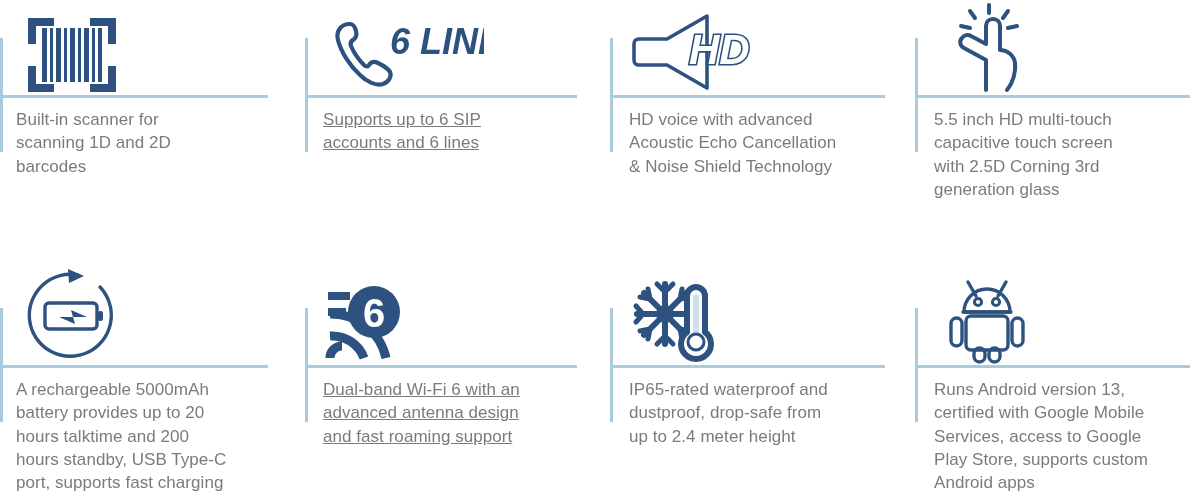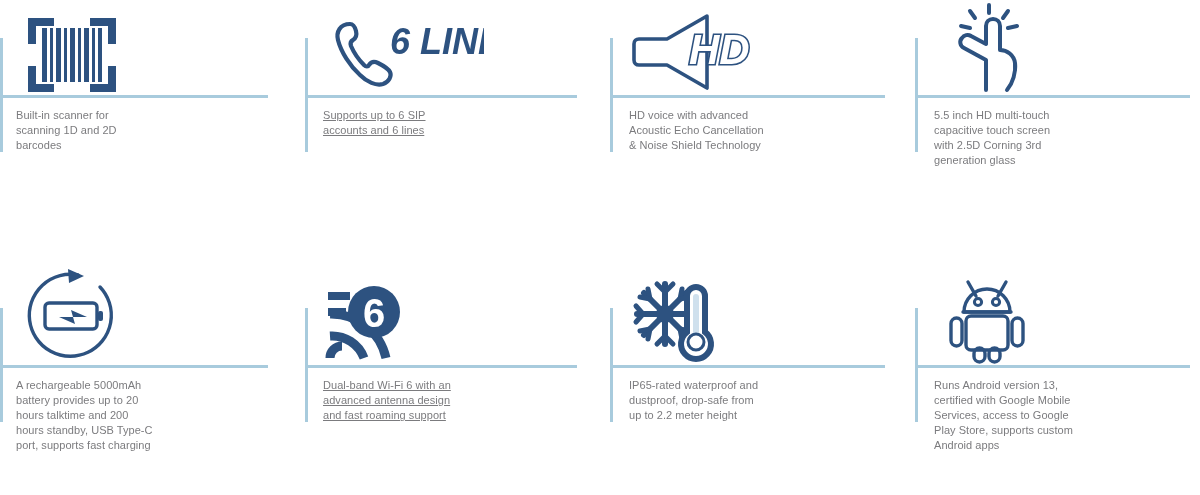--- a/index.html
+++ b/index.html
@@ -43,21 +43,21 @@
   }
   .rule-h {
     position: absolute;
     height: 3px;
     background: #a8cbdd;
   }
   .card-text {
     position: absolute;
     left: 18px;
     width: 276px;
-    font-size: 11px;
+    font-size: 17px;
     line-height: 1.37;
     color: #7b7b7e;
     letter-spacing: 0.05px;
     white-space: pre-line;
   }
 
   
   .row1 { top: 0; }
   .row1 .rule-v { top: 38px; height: 114px; }
   .row1 .rule-h { top: 95px; }
@@ -281,21 +281,21 @@
           <path d="M58 20 a9 9 0 0 1 18 0 v36 a15 15 0 1 1 -18 0 Z" fill="#ffffff" stroke="#2d5280" stroke-width="6"></path>
           <rect x="64" y="18" width="6" height="42" rx="3" fill="#cfe0ed"></rect>
           <circle cx="67" cy="66" r="8" fill="#ffffff" stroke="#2d5280" stroke-width="3"></circle>
         </svg>
       </div>
     </div>
     <div class="rule-v"></div>
     <div class="rule-h"></div>
     <div class="card-text">IP65-rated waterproof and
 dustproof, drop-safe from
-up to 2.2 meter height</div>
+up to 2.4 meter height</div>
   </div>
 
   <div class="feature-card row2 col4">
     <div class="icon-zone">
       <div class="icon-wrap">
         <svg width="82" height="88" viewBox="0 0 82 88">
           <g fill="none" stroke="#2d5280" stroke-width="3.4" stroke-linecap="round" stroke-linejoin="round">
 
             <line x1="20" y1="6" x2="28" y2="20"></line>
             <line x1="58" y1="6" x2="50" y2="20"></line>

